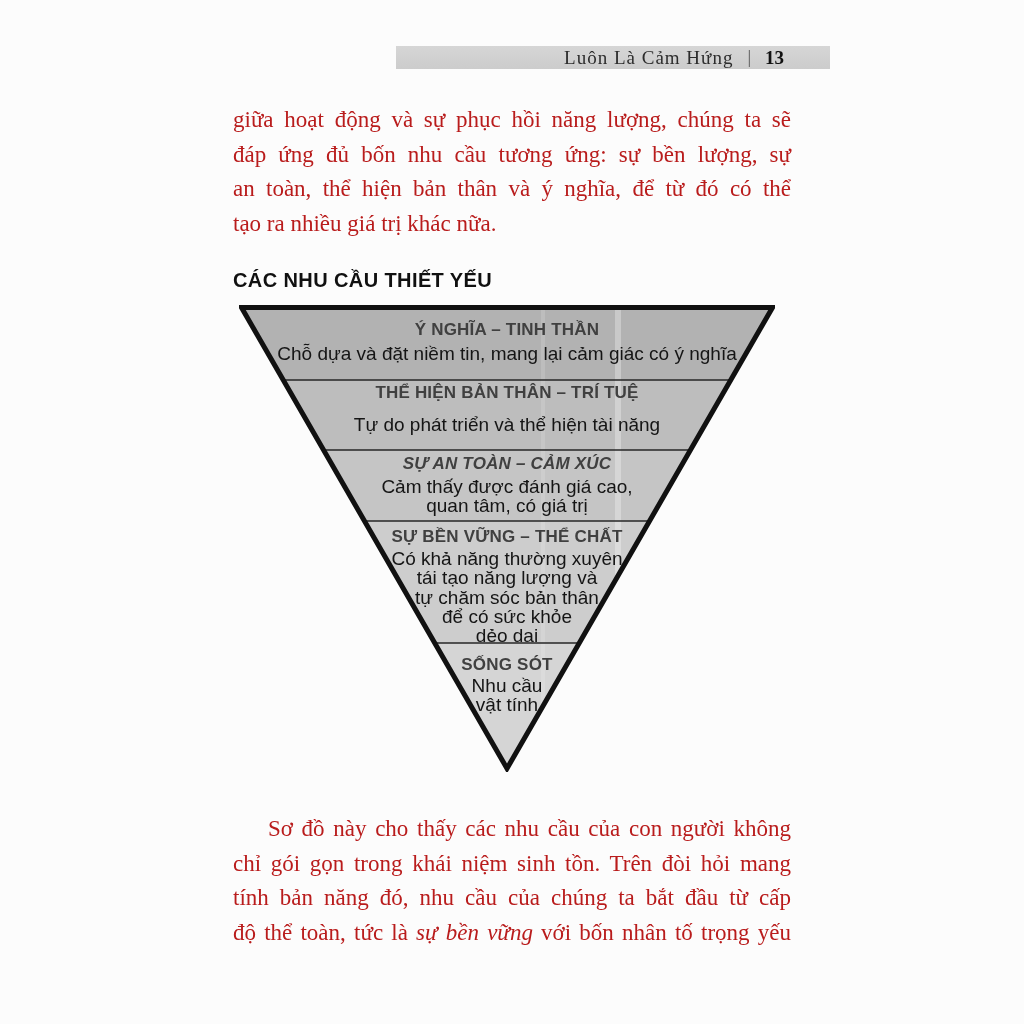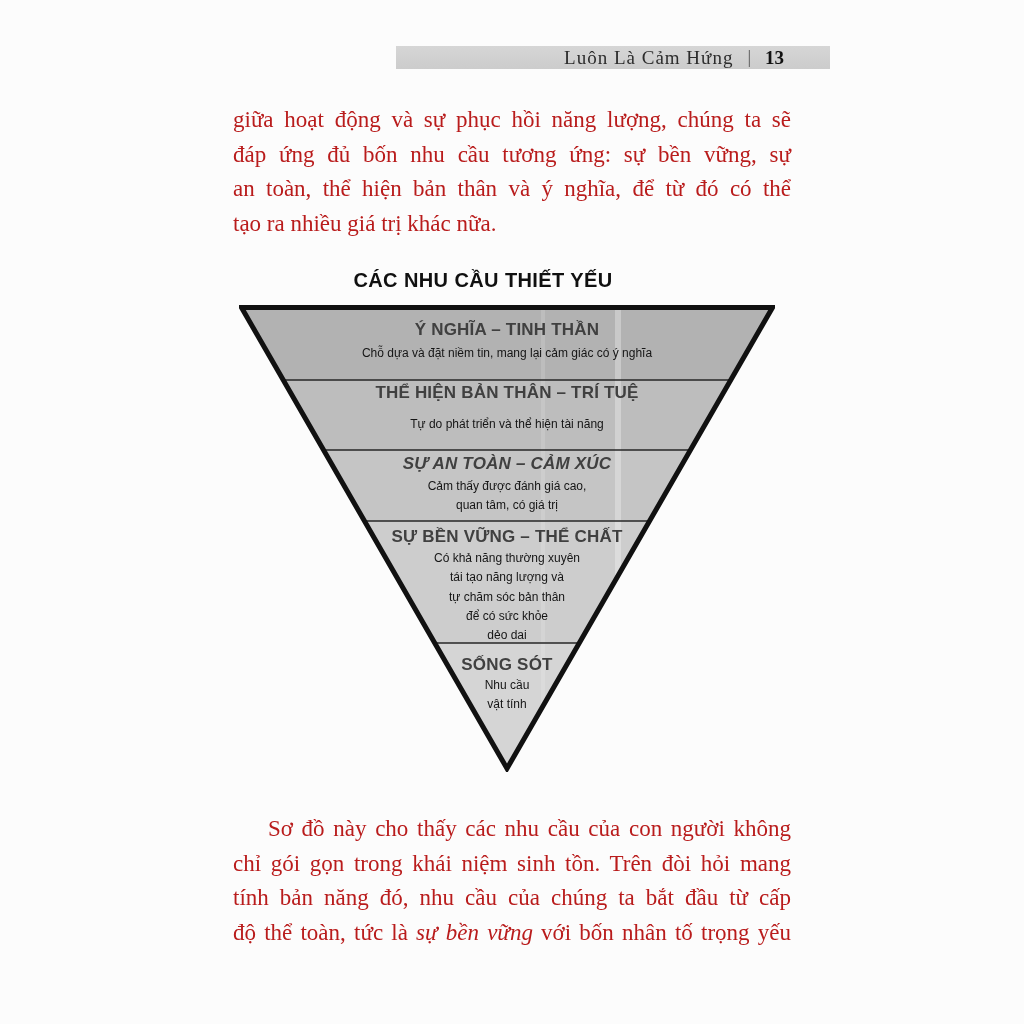--- a/index.html
+++ b/index.html
@@ -20,34 +20,34 @@
   
   .para{position:absolute;left:233px;width:558px;font-size:23px;line-height:34.5px;color:#b91c1c;}
   .para-top{top:103px;}
   .para-bottom{top:812px;}
   .jline{text-align:justify;text-align-last:justify;white-space:normal;}
   .jline-end{text-align:left;}
   .indent{padding-left:35px;box-sizing:border-box;}
   .ital{font-style:italic;}
   
   .diagram-title{
-    position:absolute;left:233px;top:269px;width:500px;text-align:center;
+    position:absolute;left:233px;top:269px;width:500px;text-align:left;
     font-family:"Liberation Sans",sans-serif;font-weight:bold;font-size:20px;
     letter-spacing:.4px;color:#101010;
   }
   .pyramid{position:absolute;left:239px;top:305px;width:536px;height:467px;}
   .pyramid svg{position:absolute;left:0;top:0;}
   .lvl-heading{
     position:absolute;left:0;right:0;text-align:center;
     font-family:"Liberation Sans",sans-serif;font-weight:bold;font-size:17px;
     letter-spacing:.2px;color:#404040;
   }
   .lvl-sub{
     position:absolute;left:0;right:0;text-align:center;
-    font-family:"Liberation Sans",sans-serif;font-size:12px;color:#151515;
+    font-family:"Liberation Sans",sans-serif;font-size:19px;color:#151515;
   }
   .lvl-sub .sline{line-height:19.3px;}
   .l1h{top:15px;} .l1s{top:39px;}
   .l2h{top:78px;} .l2s{top:110px;}
   .l3h{top:149px;font-style:italic;} .l3s{top:172px;}
   .l4h{top:222px;} .l4s{top:244px;}
   .l5h{top:350px;} .l5s{top:371px;}
 </style>
 </head>
 <body>
@@ -55,21 +55,21 @@
 <div class="page">
 
   <div class="header-bar">
     <span class="running-title">Luôn Là Cảm Hứng</span>
     <span class="header-sep">|</span>
     <span class="page-number">13</span>
   </div>
 
   <div class="para para-top">
     <div class="jline">giữa hoạt động và sự phục hồi năng lượng, chúng ta sẽ</div>
-    <div class="jline">đáp ứng đủ bốn nhu cầu tương ứng: sự bền vững, sự</div>
+    <div class="jline">đáp ứng đủ bốn nhu cầu tương ứng: sự bền lượng, sự</div>
     <div class="jline">an toàn, thể hiện bản thân và ý nghĩa, để từ đó có thể</div>
     <div class="jline-end">tạo ra nhiều giá trị khác nữa.</div>
   </div>
 
   <div class="diagram-title">CÁC NHU CẦU THIẾT YẾU</div>
 
   <div class="pyramid">
     <svg width="536" height="467" viewBox="0 0 536 467" aria-hidden="true">
       <defs>
         <clipPath id="triClip">

